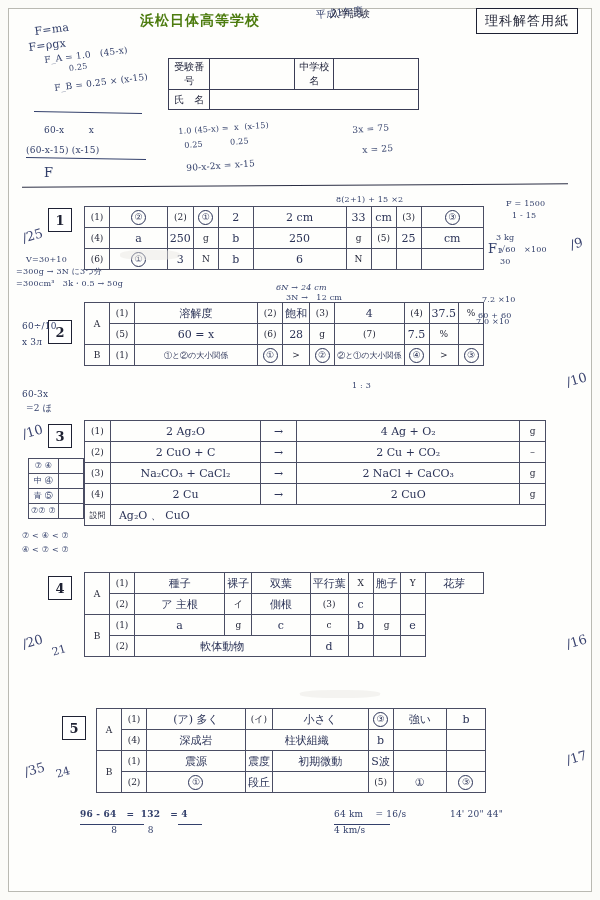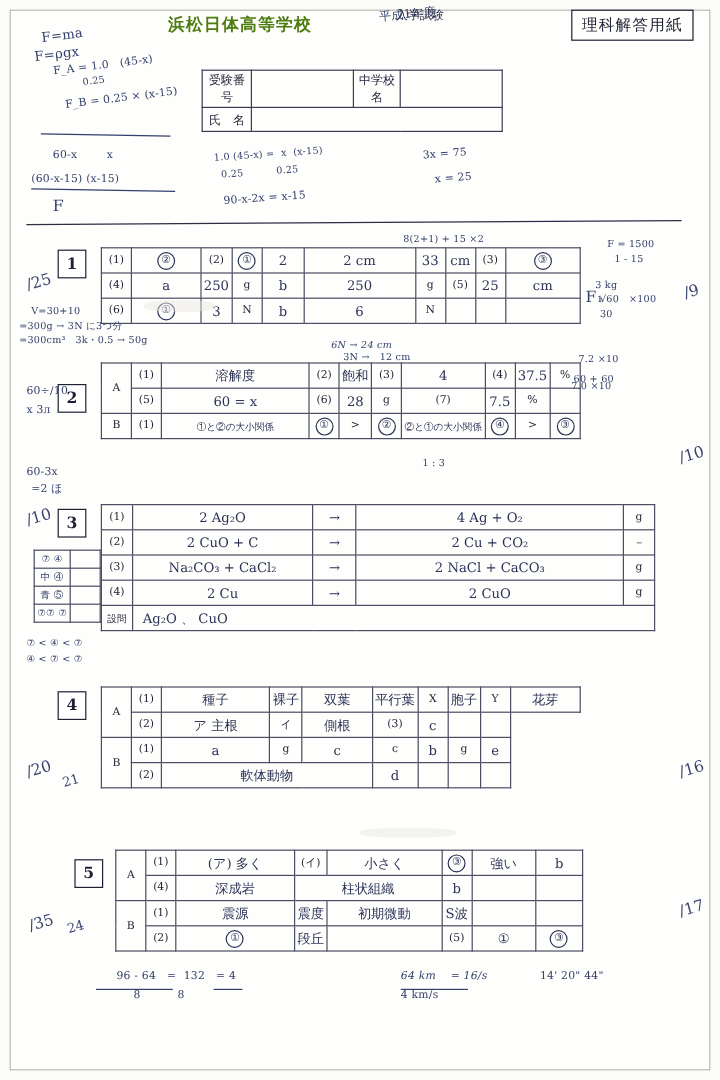--- a/index.html
+++ b/index.html
@@ -432,24 +432,24 @@
       <td class="lbl">(5)</td>
       <td class="ans">①</td>
       <td class="ans"><span class="circle">③</span></td>
     </tr>
   </tbody>
     </table>
   <div class="scorenote" style="left:24px;top:762px;">/35</div>
   <div class="scorenote" style="left:56px;top:766px;font-size:11px;">24</div>
   <div class="scorenote" style="left:566px;top:750px;">/17</div>
 
-  <div class="hw blue sm" style="position:absolute;left:97px;top:810px;">96 - 64   =  132   = 4</div>
+  <div class="hw blue sm" style="position:absolute;left:80px;top:810px;font-weight:bold;">96 - 64   =  132   = 4</div>
   <div class="rule" style="left:80px;top:824px;width:64px;"></div>
   <div class="rule" style="left:178px;top:824px;width:24px;"></div>
   <div class="hw blue sm" style="position:absolute;left:96px;top:826px;">     8          8</div>
-  <div class="hw blue sm" style="position:absolute;left:334px;top:810px;font-style:italic;">64 km    = 16/s</div>
+  <div class="hw blue sm" style="position:absolute;left:334px;top:810px;">64 km    = 16/s</div>
   <div class="rule" style="left:334px;top:824px;width:56px;"></div>
   <div class="hw blue sm" style="position:absolute;left:334px;top:826px;">4 km/s</div>
   <div class="hw blue sm" style="position:absolute;left:450px;top:810px;">14' 20" 44"</div>
 
   <div class="smear" style="left:120px;top:250px;width:60px;height:10px;"></div>
   <div class="smear" style="left:300px;top:690px;width:80px;height:8px;"></div>
 </div>
 
 </body></html>

